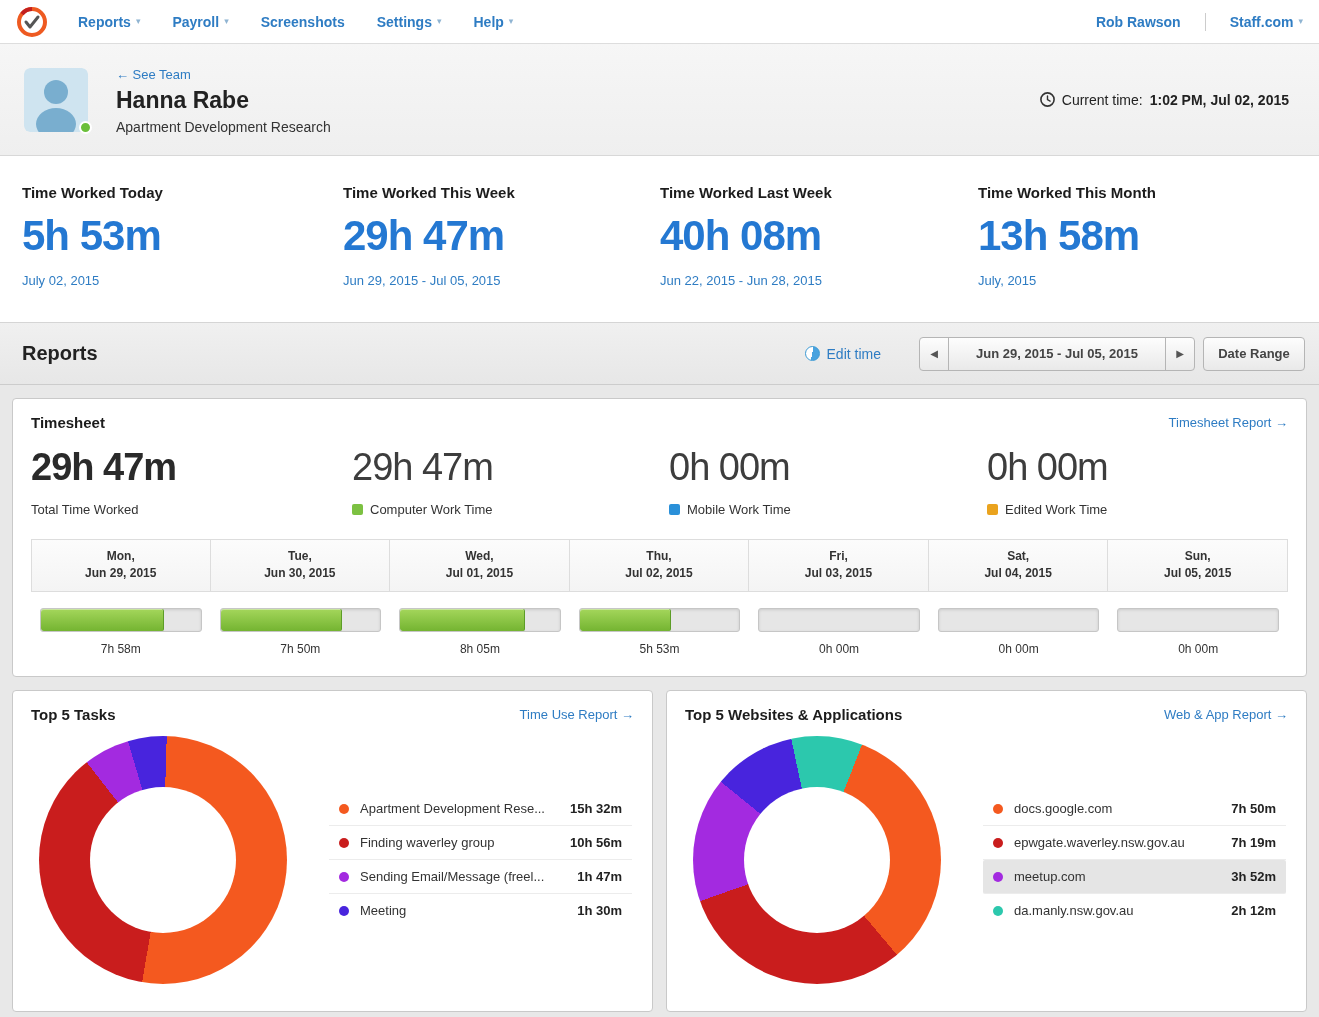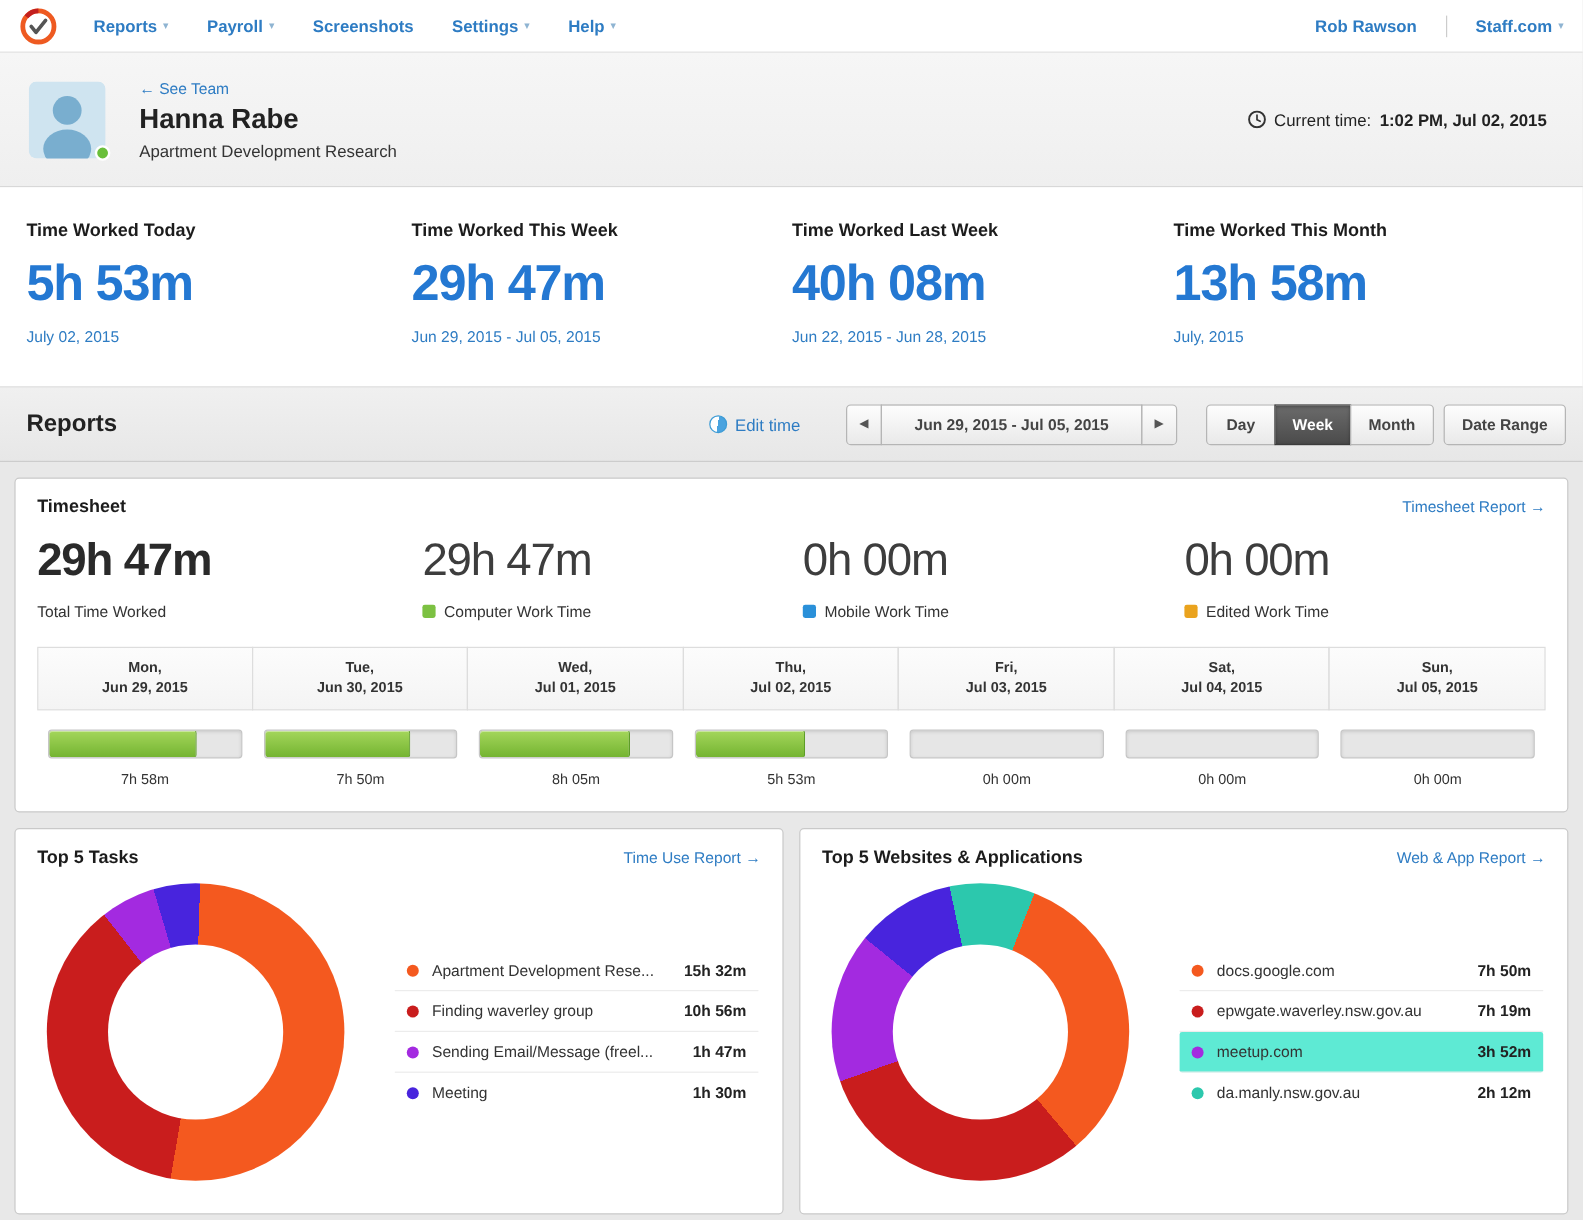--- a/index.html
+++ b/index.html
@@ -84,21 +84,21 @@
 
   
   .bottom { display:flex; gap:13px; margin:13px 12px 12px 12px; }
   .bottom .panel { flex:1; margin:0; min-height:322px; }
   .chart-body { display:flex; align-items:center; padding:4px 20px 24px 26px; }
   .donut { width:248px; height:248px; border-radius:50%; position:relative; flex:0 0 auto; }
   .donut::after { content:""; position:absolute; left:50%; top:50%; width:146px; height:146px; margin:-73px 0 0 -73px; background:#fff; border-radius:50%; }
   .legend { flex:1; margin-left:42px; }
   .legend-row { display:flex; align-items:center; padding:9px 10px; border-bottom:1px solid #ececec; }
   .legend-row:last-child { border-bottom:none; }
-  .legend-row.highlight { background:#5eead4; border-radius:2px; }
+  .legend-row.highlight { background:#e5e5e5; border-radius:2px; }
   .dot { width:10px; height:10px; border-radius:50%; margin-right:11px; flex:0 0 auto; }
   .llabel { font-size:13px; color:#333; white-space:nowrap; overflow:hidden; text-overflow:ellipsis; }
   .lvalue { margin-left:auto; font-size:13px; font-weight:700; color:#222; padding-left:14px; white-space:nowrap; }
 </style>
 </head>
 <body>
 
 <div class="page">
 
   <header class="navbar">
@@ -195,25 +195,20 @@
     </a>
     <div class="date-nav">
       <button class="btn btn-arrow">
           <span>◀</span>
         </button>
       <button class="btn btn-date">Jun 29, 2015 - Jul 05, 2015</button>
       <button class="btn btn-arrow">
           <span>▶</span>
         </button>
     </div>
-    <div class="view-group">
-      <button class="btn btn-day">Day</button>
-      <button class="btn btn-week active">Week</button>
-      <button class="btn btn-month">Month</button>
-    </div>
     <button class="btn btn-daterange">Date Range</button>
   </section>
 
   <section class="panel">
     <div class="panel-head">
       <div class="panel-title">Timesheet</div>
       <a class="panel-link">Timesheet Report →</a>
     </div>
     <div class="totals" style="padding-left:18px;">
       <div>

